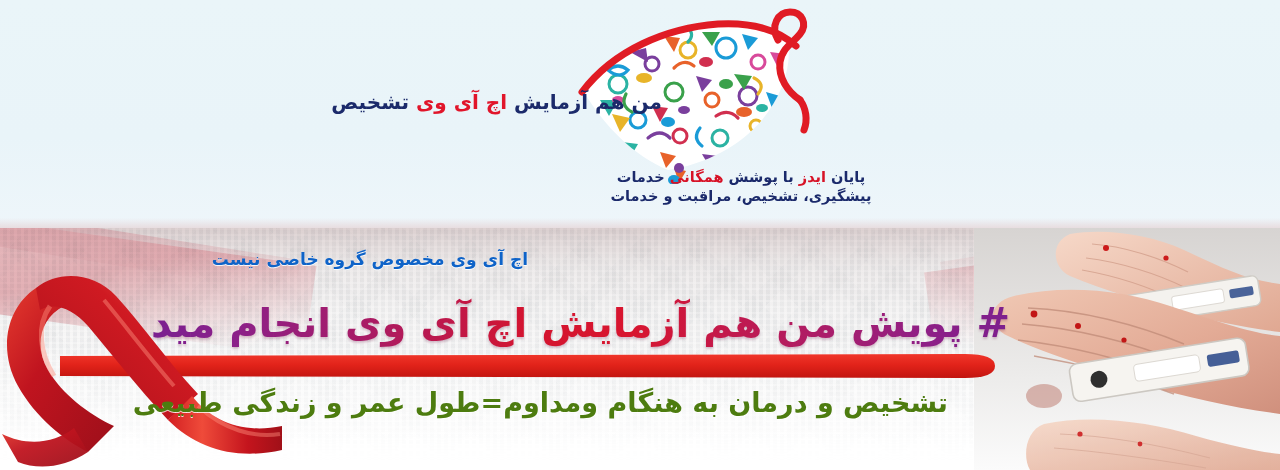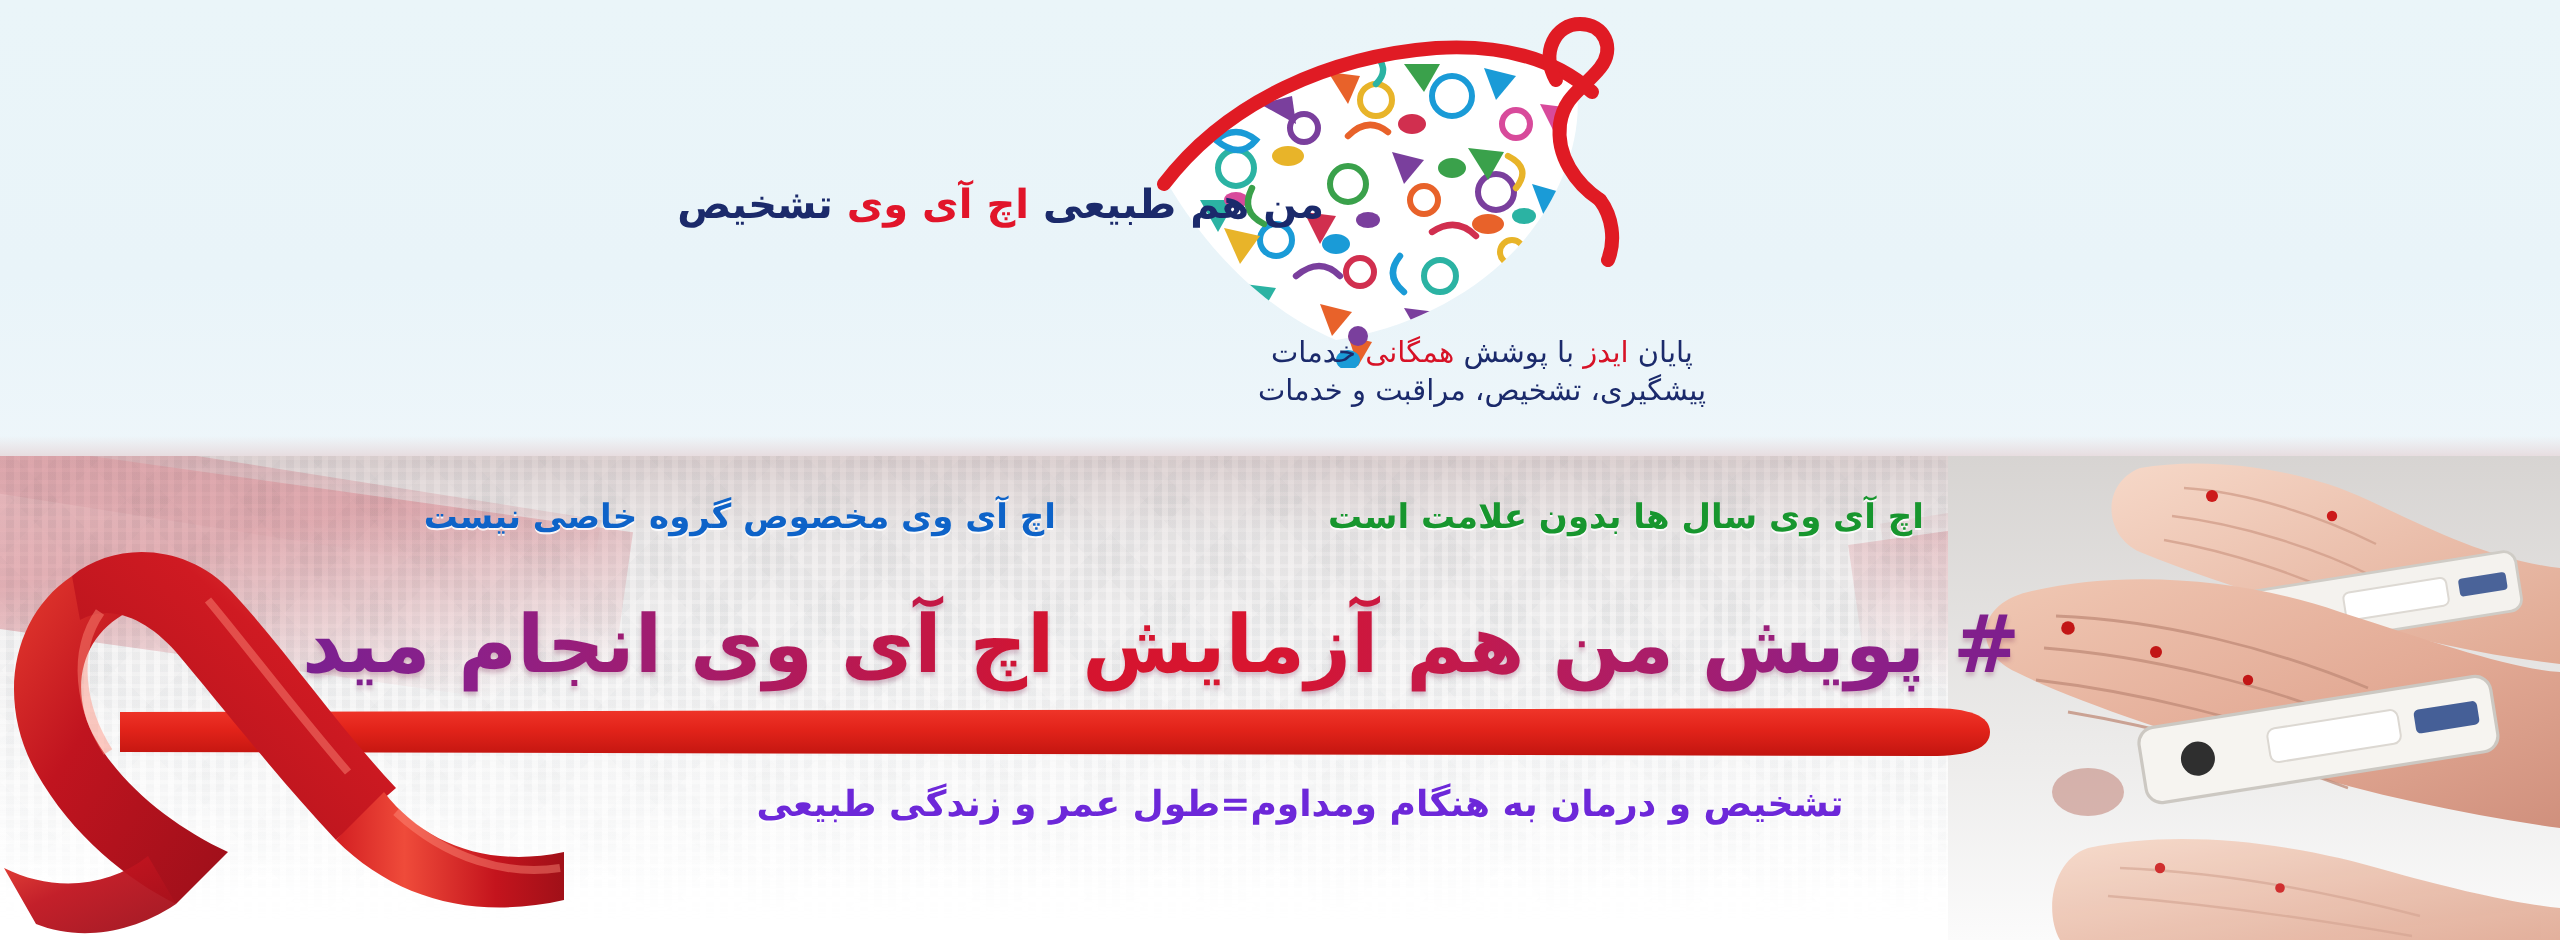--- a/index.html
+++ b/index.html
@@ -34,21 +34,21 @@
     font-size:20px;font-weight:bold;color:#1b2a6b;
     letter-spacing:-0.4px;white-space:nowrap;
     line-height:32px;
   }
   .line-main .hl{color:#e1152a;}
 
   
   .slogan{
     position:absolute;top:168px;left:598px;width:286px;
     direction:rtl;text-align:center;
-    font-size:14.5px;font-weight:normal;color:#1b2a6b;
+    font-size:14.5px;font-weight:bold;color:#1b2a6b;
     line-height:19px;letter-spacing:-0.3px;white-space:nowrap;
   }
   .slogan .hl{color:#d71226;}
 
   
   .bottom-section{
     position:absolute;left:0;top:228px;width:1280px;height:242px;
     overflow:hidden;
     background:
       linear-gradient(180deg,#ded2d2 0%,#e6dede 6%,#efecec 16%,#f6f5f5 34%,#fbfbfb 62%,#ffffff 88%,#ffffff 100%);
@@ -123,23 +123,23 @@
   .headline{
     position:absolute;top:292px;left:150px;width:860px;height:62px;
     direction:rtl;text-align:left;white-space:nowrap;
     font-size:40px;font-weight:bold;line-height:62px;letter-spacing:-1px;
     background:linear-gradient(270deg,#7c1f8e 0%,#8f1f86 10%,#b51c5e 26%,#d8152f 44%,#d4142f 56%,#ab1b63 74%,#8c2089 90%,#7a2090 100%);
     -webkit-background-clip:text;background-clip:text;color:transparent;
     -webkit-text-fill-color:transparent;
     filter:drop-shadow(0 2px 1px rgba(120,30,80,.25));
   }
   .tagline-teal{
-    position:absolute;top:386px;left:370px;width:560px;height:34px;
+    position:absolute;top:386px;left:388px;width:560px;height:34px;
     direction:rtl;text-align:center;white-space:nowrap;
-    font-size:18px;font-weight:bold;color:#6d28d9;
+    font-size:27px;font-weight:bold;color:#4d7c0f;
     line-height:34px;letter-spacing:-0.4px;
     text-shadow:0 1px 0 rgba(255,255,255,.8);
   }
 </style>
 </head>
 <body>
 
 <div class="banner">
 
   <div class="top-section">
@@ -213,21 +213,21 @@
 
         <g>
           <path d="M118,172 l12,3 l-7,12 z" fill="#e8622a"></path>
           <ellipse cx="118" cy="184" rx="6" ry="5" fill="#1a9bd7"></ellipse>
           <circle cx="123" cy="172" r="5" fill="#7a3f9d"></circle>
         </g>
       </svg>
     </div>
 
     <div class="line-main">
-      <span>من هم طبیعی </span><span class="hl">اچ آی وی</span><span> تشخیص</span>
+      <span>من هم آزمایش </span><span class="hl">اچ آی وی</span><span> تشخیص</span>
     </div>
 
     <div class="slogan">
       <div>
         <span>پایان </span><span class="hl">ایدز</span><span> با پوشش </span><span class="hl">همگانی</span><span> خدمات</span>
       </div>
       <div>پیشگیری، تشخیص، مراقبت و خدمات</div>
     </div>
   </div>
 
@@ -360,17 +360,16 @@
           <path d="M58,52 C44,72 48,100 62,122" stroke="#ff8f7d" stroke-width="5" fill="none"></path>
           <path d="M112,46 C132,70 156,102 182,132" stroke="#ff8f7d" stroke-width="4" fill="none"></path>
           <path d="M206,152 C232,176 262,184 288,180" stroke="#ff8f7d" stroke-width="4" fill="none"></path>
         </g>
       </svg>
     </div>
 
   </div>
 
   <div class="tagline-blue">اچ آی وی مخصوص گروه خاصی نیست</div>
-  <div class="tagline-green">اچ آی وی  سال ها بدون علامت است</div>
   <div class="headline"># پویش من هم آزمایش اچ آی وی  انجام میدهم</div>
   <div class="tagline-teal">تشخیص و درمان به هنگام ومداوم=طول عمر و زندگی طبیعی</div>
 
 </div>
 
 </body></html>

